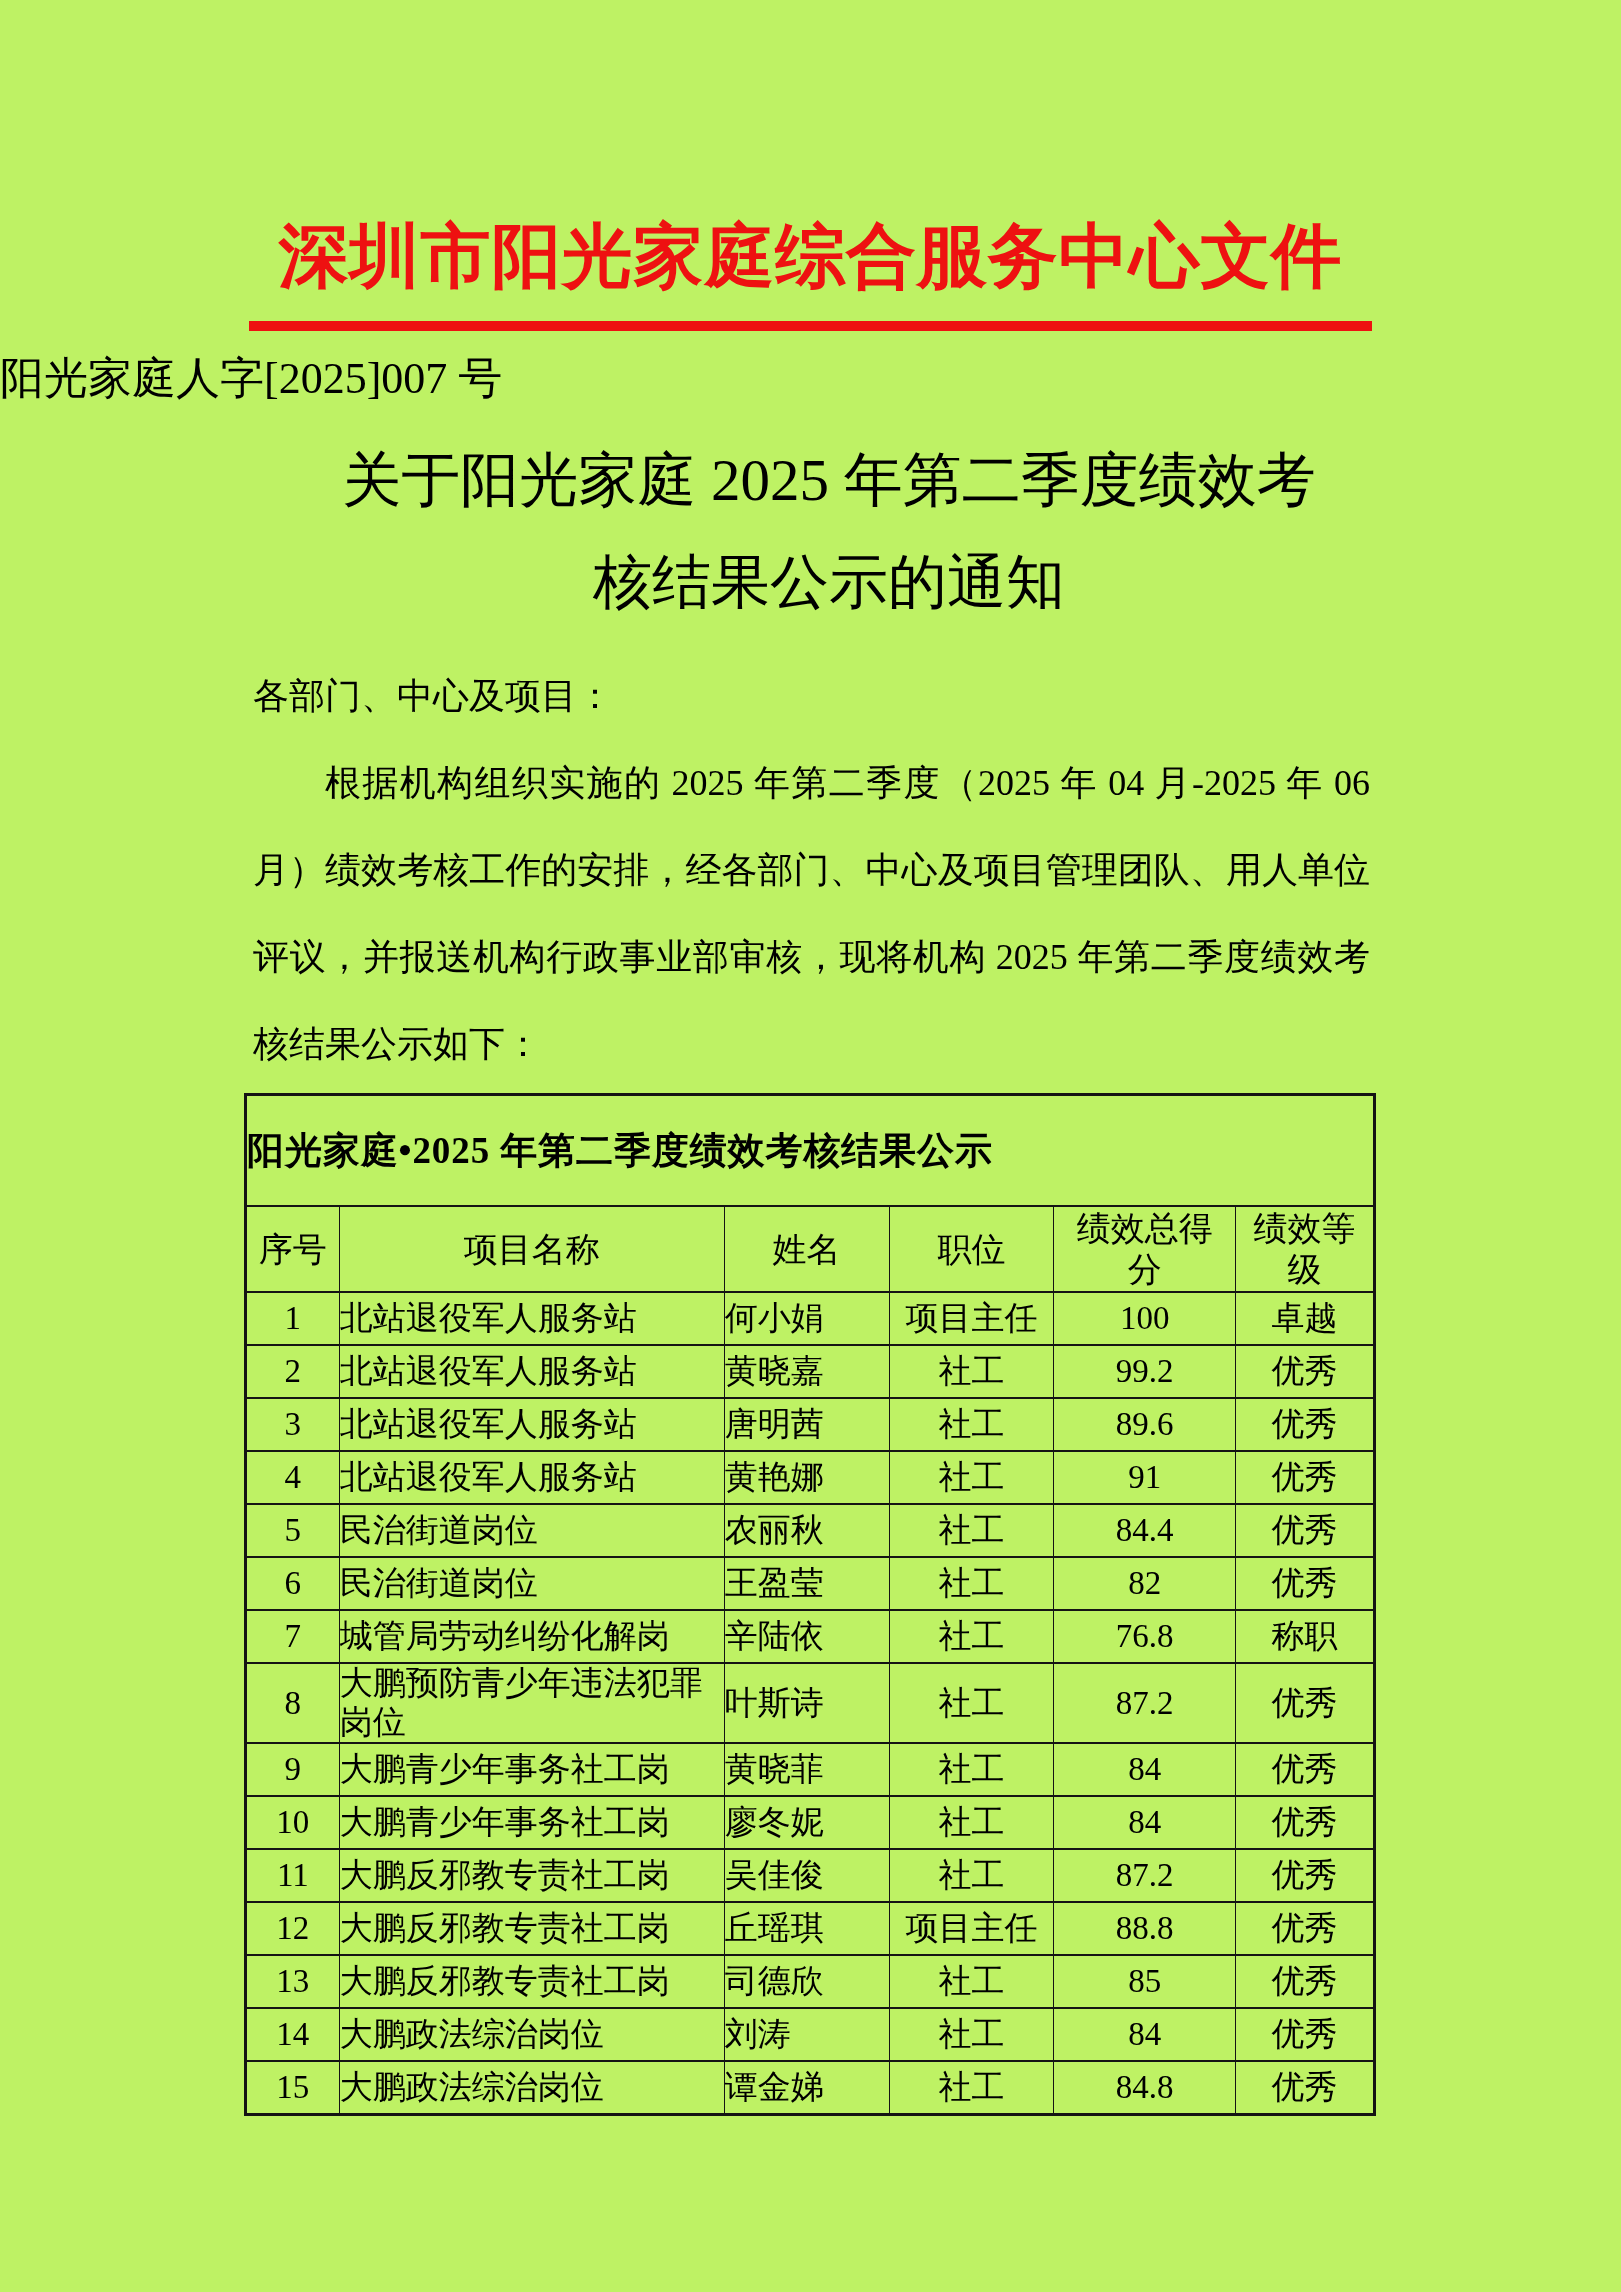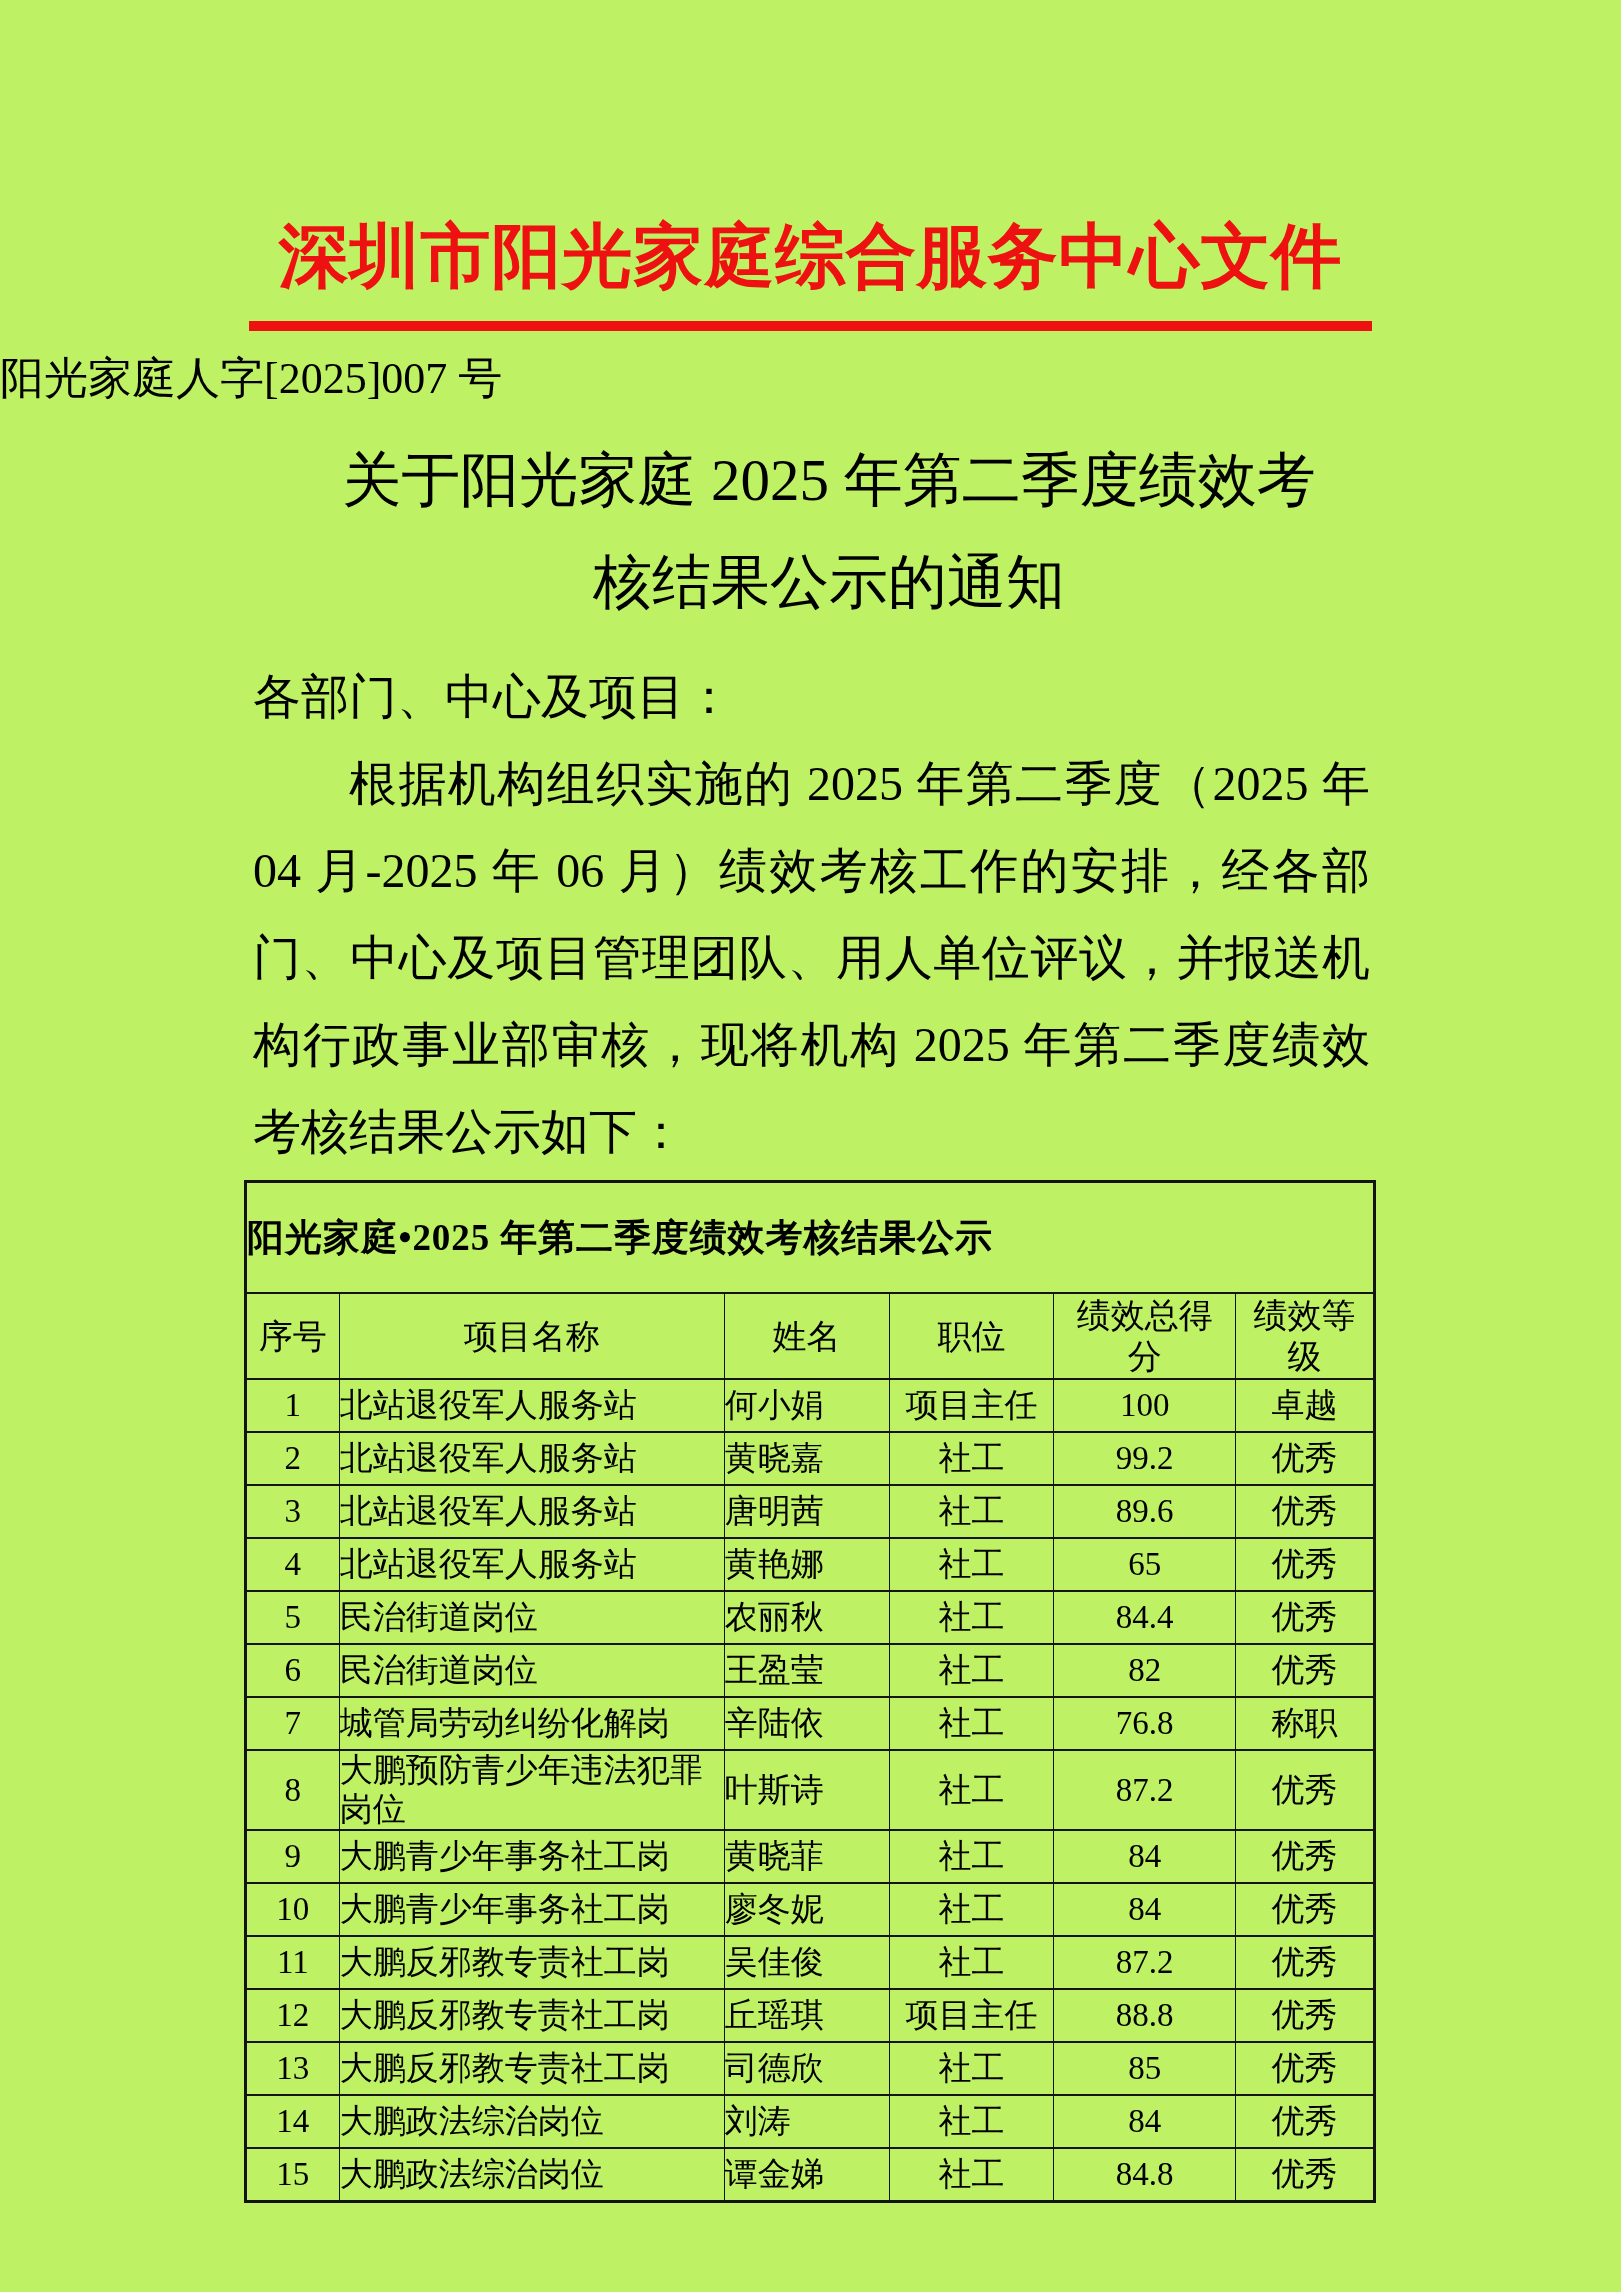--- a/index.html
+++ b/index.html
@@ -43,21 +43,21 @@
   .doc-title {
     margin-top: 29px;
     text-align: center;
     font-size: 59px;
     line-height: 102px;
     font-weight: normal;
     margin-left: 37px;
   }
   .body-text {
     margin: 19.7px 251px 0 253px;
-    font-size: 48px;
+    font-size: 36px;
     line-height: 87px;
     text-align: justify;
   }
   .body-text p {
     margin: 0;
   }
   .para-indent {
     text-indent: 2em;
   }
   table.results {
@@ -177,21 +177,21 @@
           <td class="col-name">唐明茜</td>
           <td class="col-position">社工</td>
           <td class="col-score">89.6</td>
           <td class="col-grade">优秀</td>
         </tr>
         <tr>
           <td class="col-no">4</td>
           <td class="col-project">北站退役军人服务站</td>
           <td class="col-name">黄艳娜</td>
           <td class="col-position">社工</td>
-          <td class="col-score">65</td>
+          <td class="col-score">91</td>
           <td class="col-grade">优秀</td>
         </tr>
         <tr>
           <td class="col-no">5</td>
           <td class="col-project">民治街道岗位</td>
           <td class="col-name">农丽秋</td>
           <td class="col-position">社工</td>
           <td class="col-score">84.4</td>
           <td class="col-grade">优秀</td>
         </tr>

